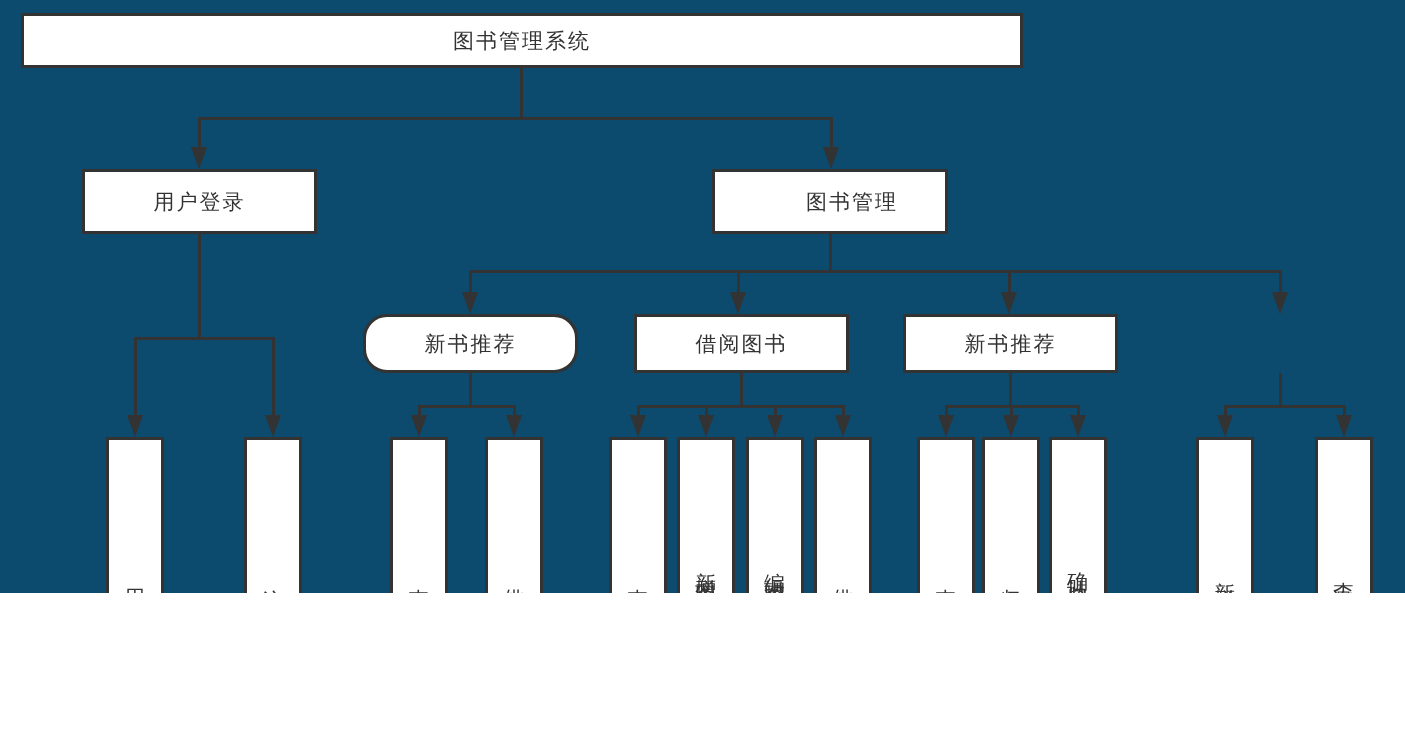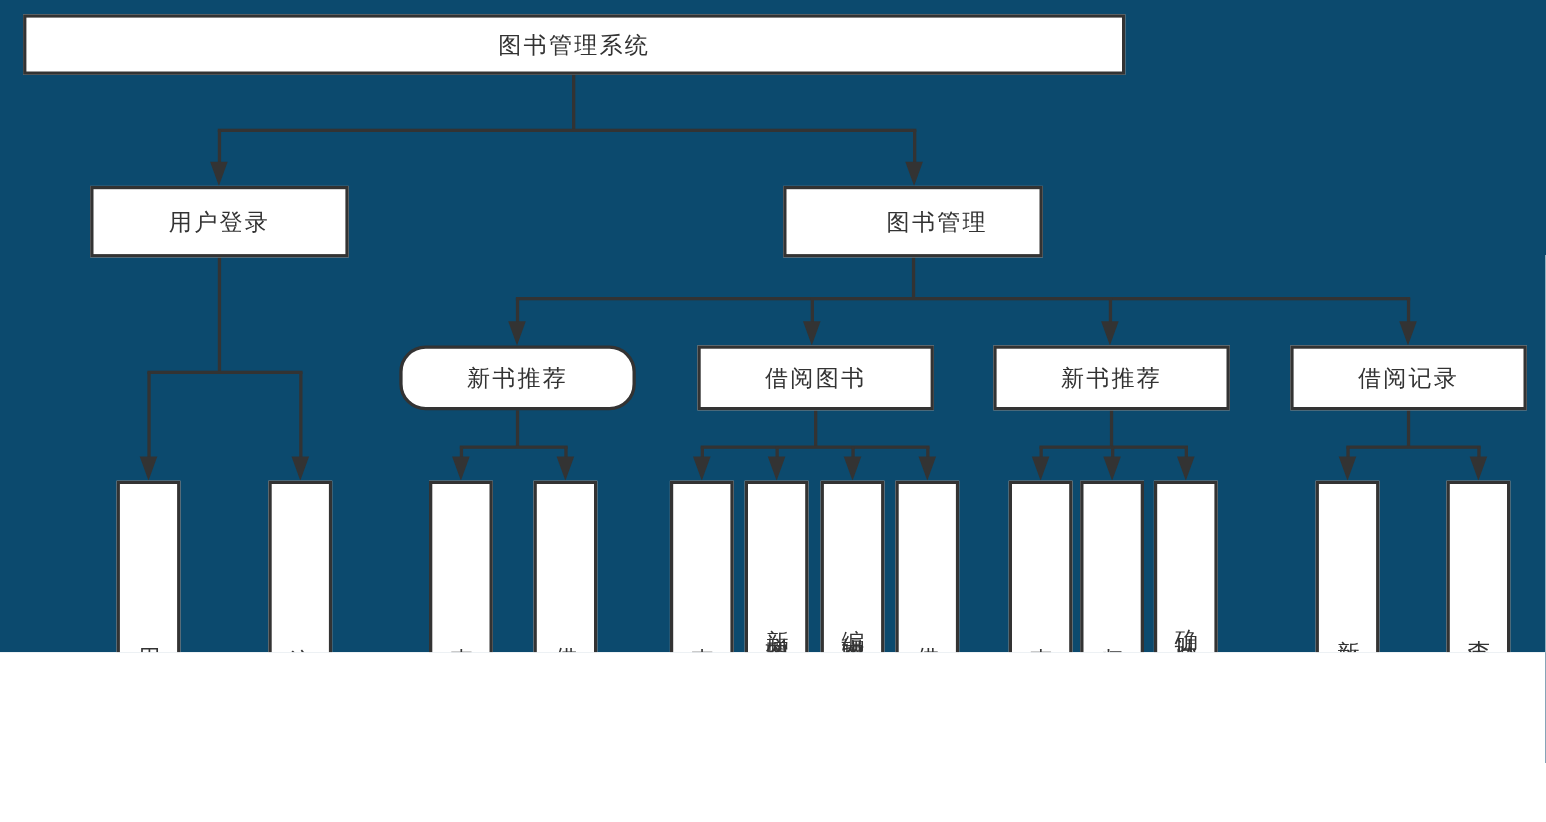--- a/index.html
+++ b/index.html
@@ -93,21 +93,20 @@
     </div>
 
   <div class="hbox" style="left:21px;top:13px;width:1002px;height:55px;">图书管理系统</div>
 
   <div class="hbox" style="left:82px;top:169px;width:235px;height:65px;">用户登录</div>
   <div class="hbox" style="left:712px;top:169px;width:236px;height:65px;padding-left:44px;">图书管理</div>
 
   <div class="hbox" style="left:363px;top:314px;width:215px;height:59px;border-radius:24px;">新书推荐</div>
   <div class="hbox" style="left:634px;top:314px;width:215px;height:59px;">借阅图书</div>
   <div class="hbox" style="left:903px;top:314px;width:215px;height:59px;">新书推荐</div>
-  <div class="hbox" style="left:1173px;top:314px;width:215px;height:59px;">借阅记录</div>
 
   <div class="leafbox" style="left:106px;">
     <span class="vtext">用户登录</span>
   </div>
   <div class="leafbox" style="left:244px;">
     <span class="vtext">注销登录</span>
   </div>
 
   <div class="leafbox" style="left:390px;">
     <span class="vtext">查询图书</span>

